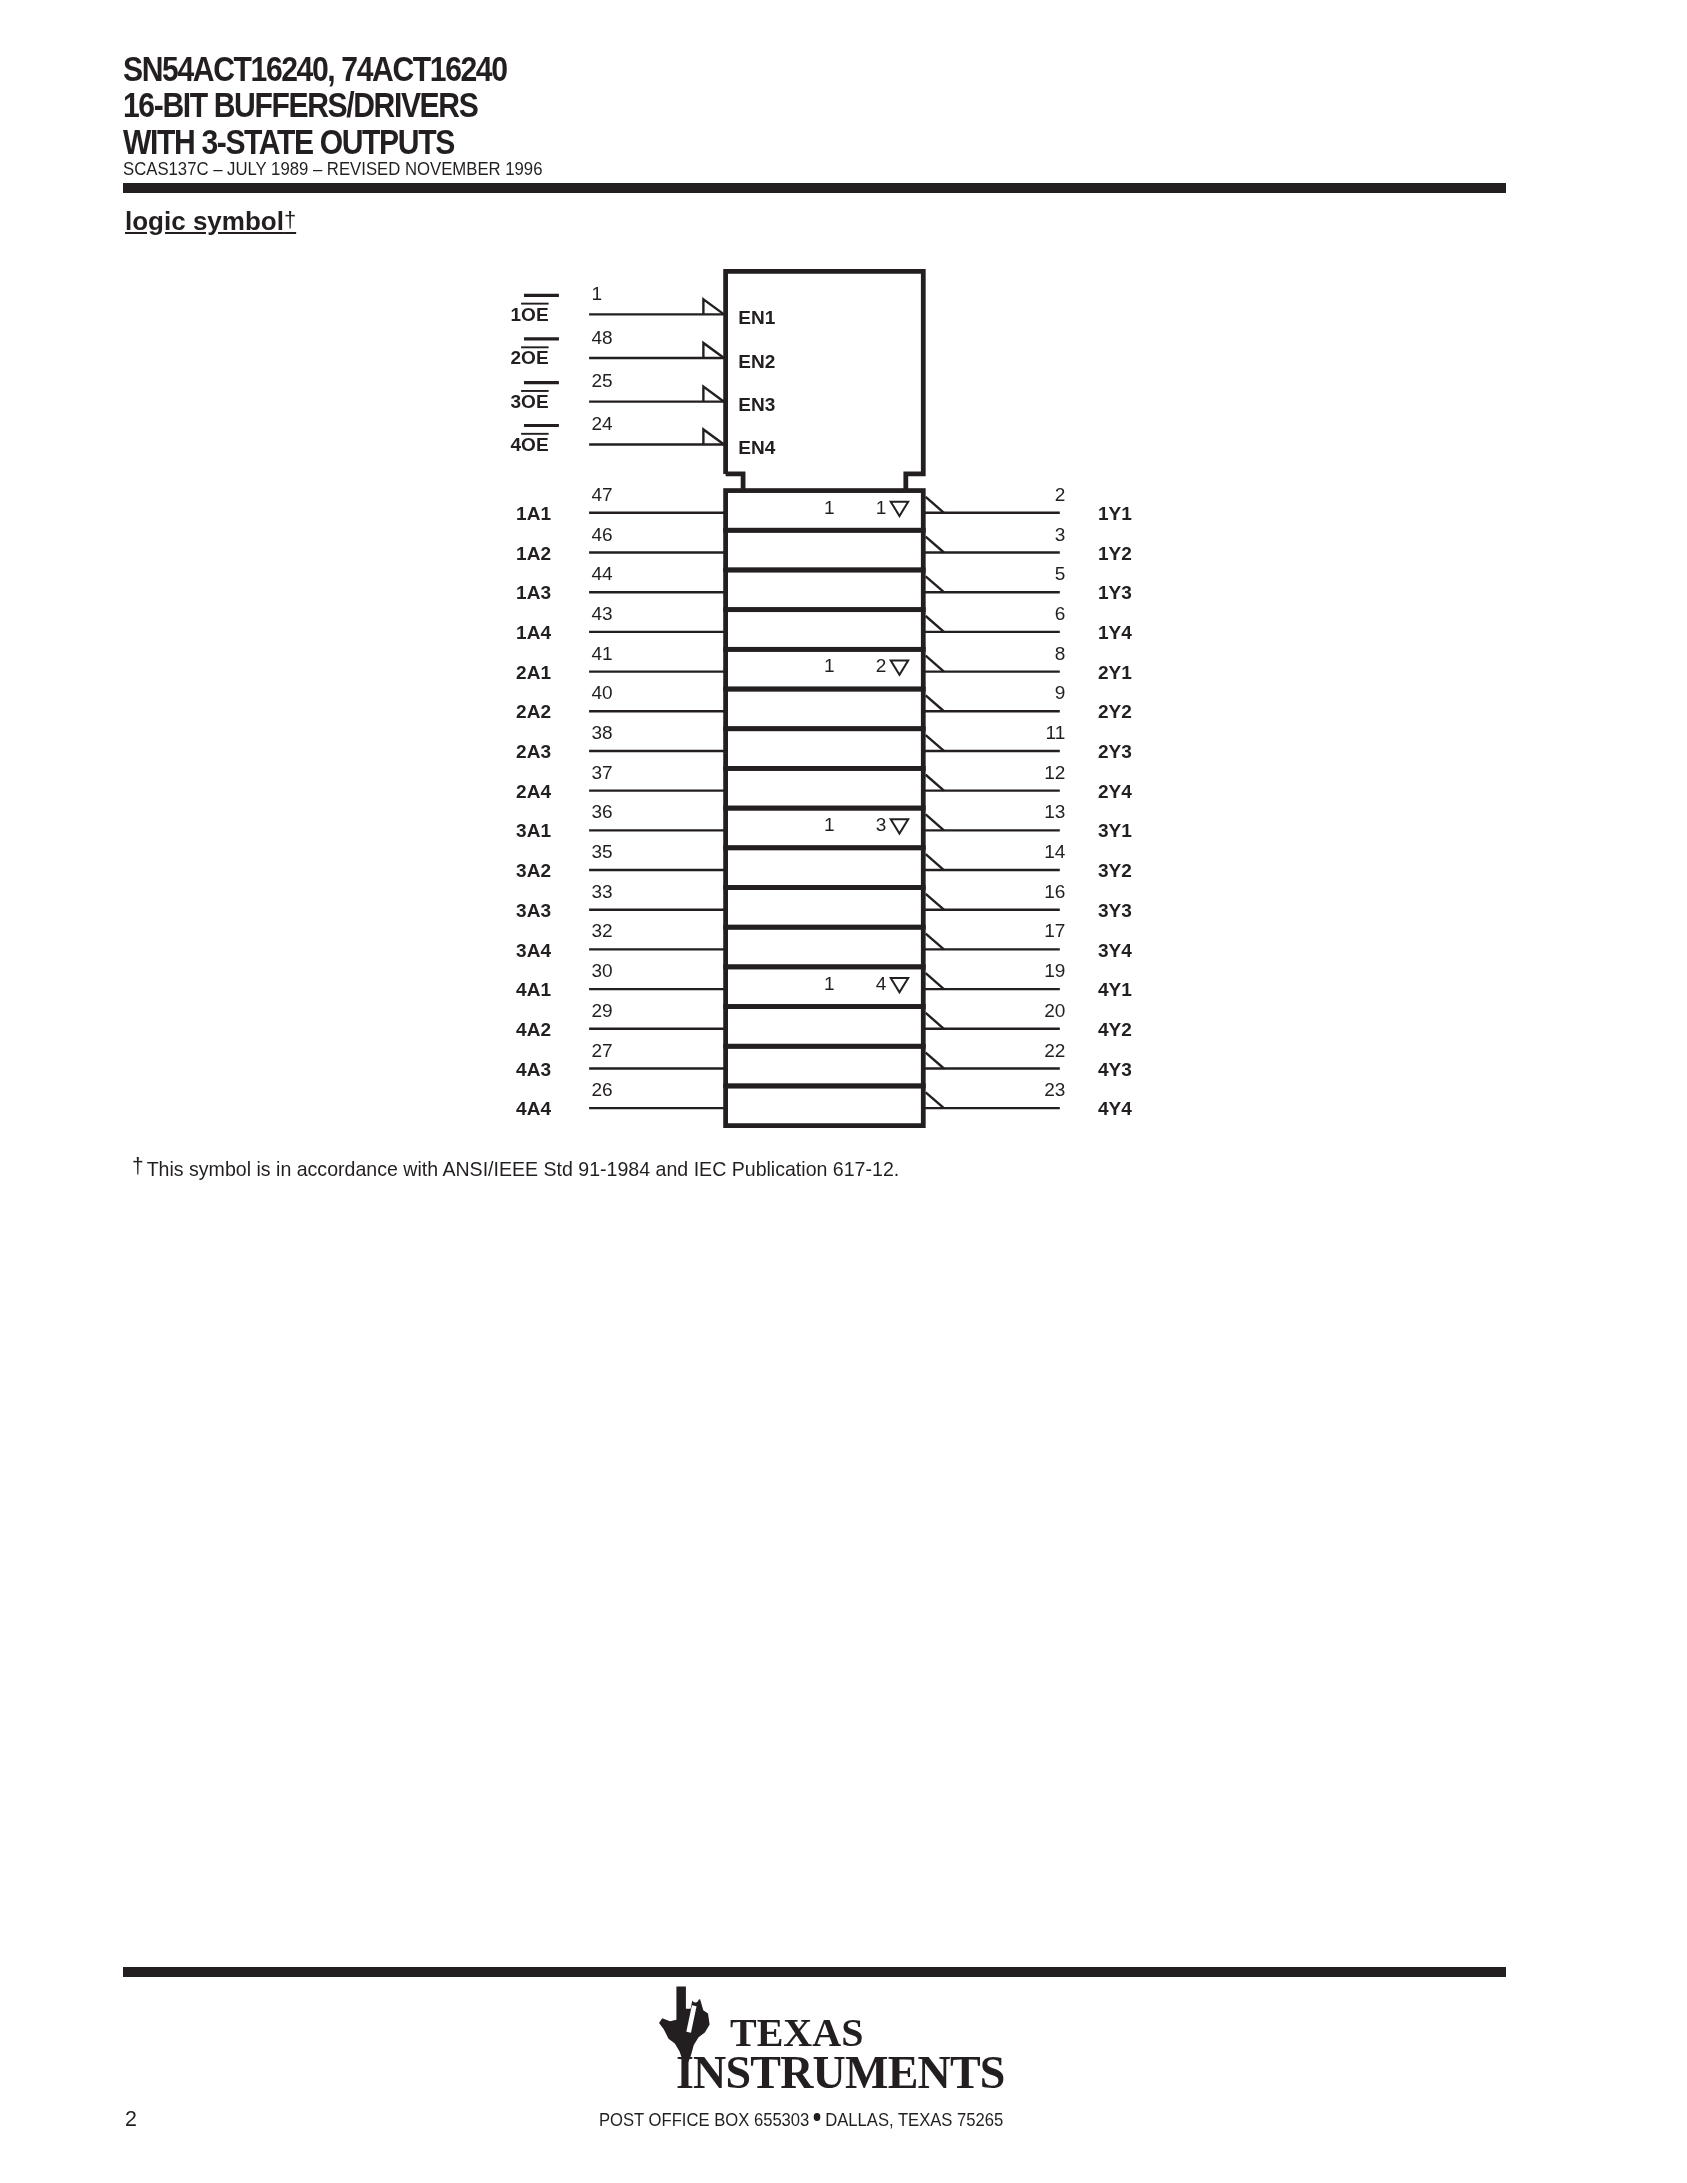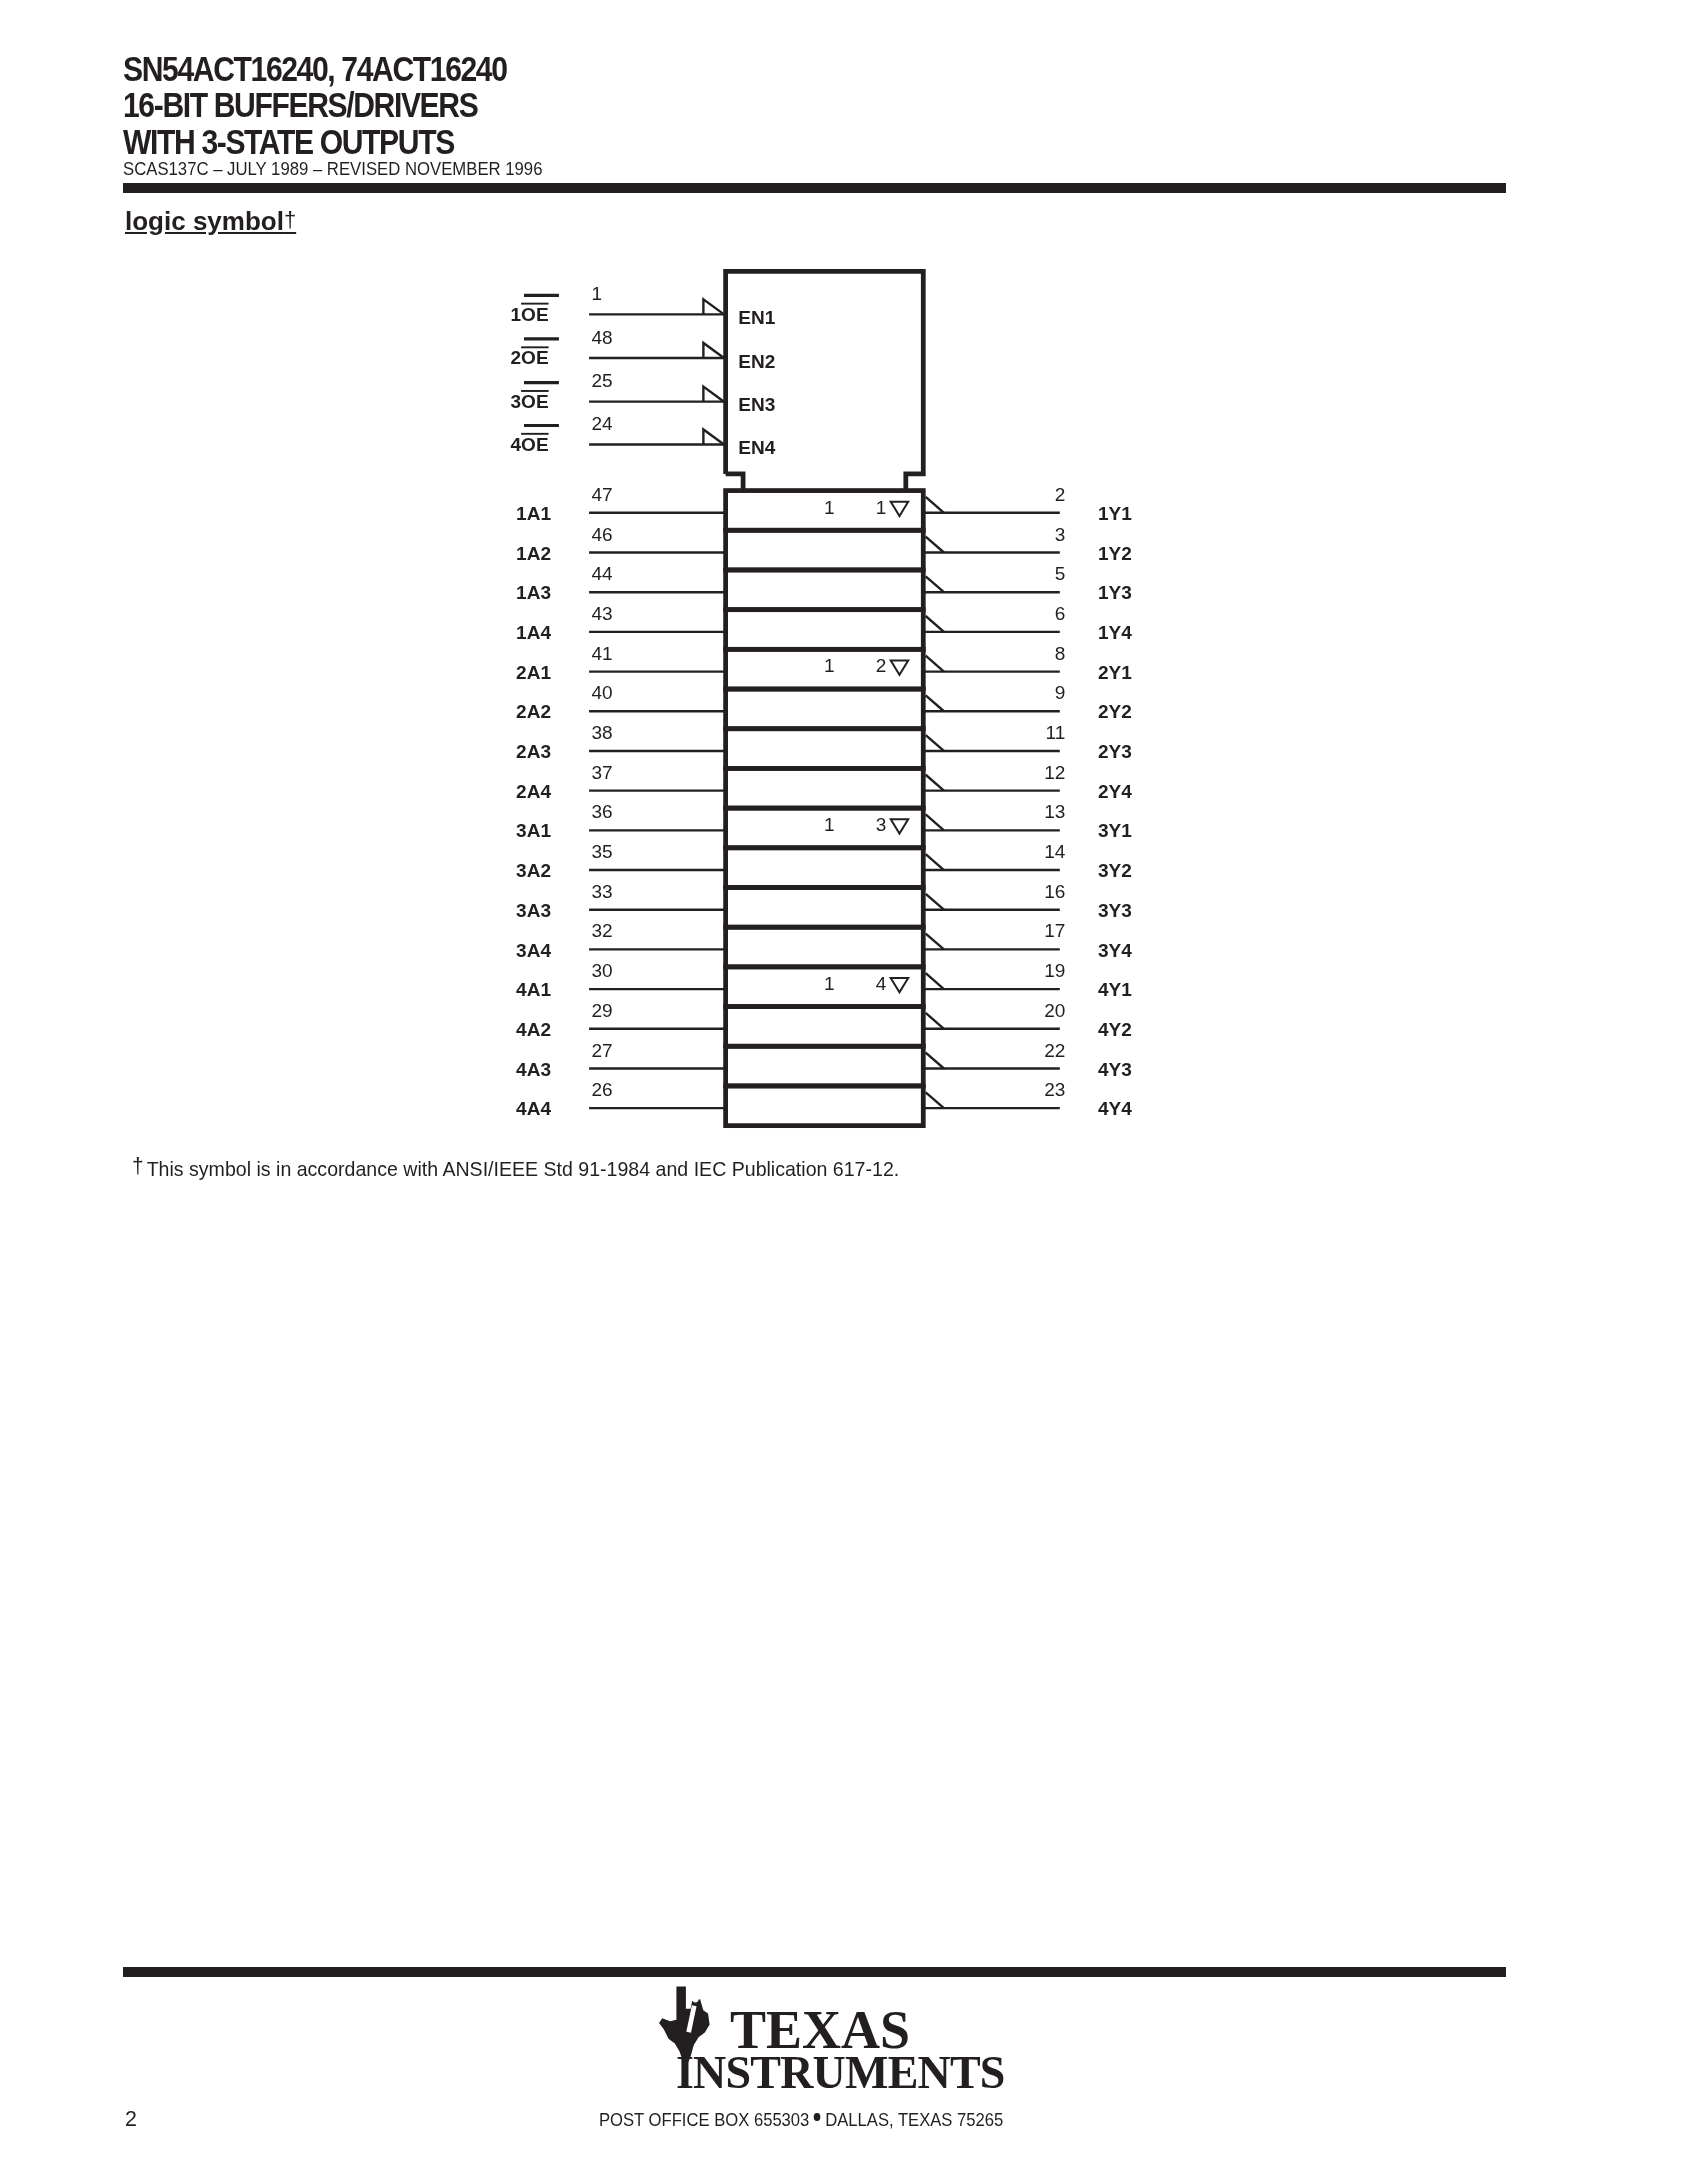--- a/index.html
+++ b/index.html
@@ -206,21 +206,21 @@
 </div>
 
 <div class="rule" style="left:123px; top:1967px; width:1383px; height:9.5px;"></div>
 
 <div class="ti-logo">
   <svg width="87" height="83" viewBox="0 0 110 105" style="position:absolute; left:24px; top:0;">
     <path d="M22,2 L34,2 L34,30 L40,30 L42,20 L52,18 L56,32 L62,36 L64,50 L58,60 L50,66 L44,76 L40,90 L36,100 L30,96 L26,84 L20,74 L12,68 L6,56 L0,48 L4,42 L14,46 L22,44 Z" fill="#231f20"></path>
     <rect x="38" y="26" width="6" height="34" fill="#ffffff" transform="rotate(12 41 43)"></rect>
     <circle cx="46" cy="18" r="4" fill="#ffffff"></circle>
   </svg>
-  <div class="ti-word" style="left:95px; top:17.5px; font-size:52px;"><span style="font-size:54px;">TEXAS</span></div>
+  <div class="ti-word" style="left:95px; top:17.5px; font-size:52px;"><span style="font-size:40px;">TEXAS</span></div>
   <div class="ti-word" style="left:41px; top:65px; font-size:46px; letter-spacing:-0.8px;">INSTRUMENTS</div>
 </div>
 
 <div class="page-number">2</div>
 <div class="address">
   <span>POST OFFICE BOX 655303</span><span class="bullet"></span><span>DALLAS, TEXAS 75265</span>
 </div>
 
 
 </body></html>

